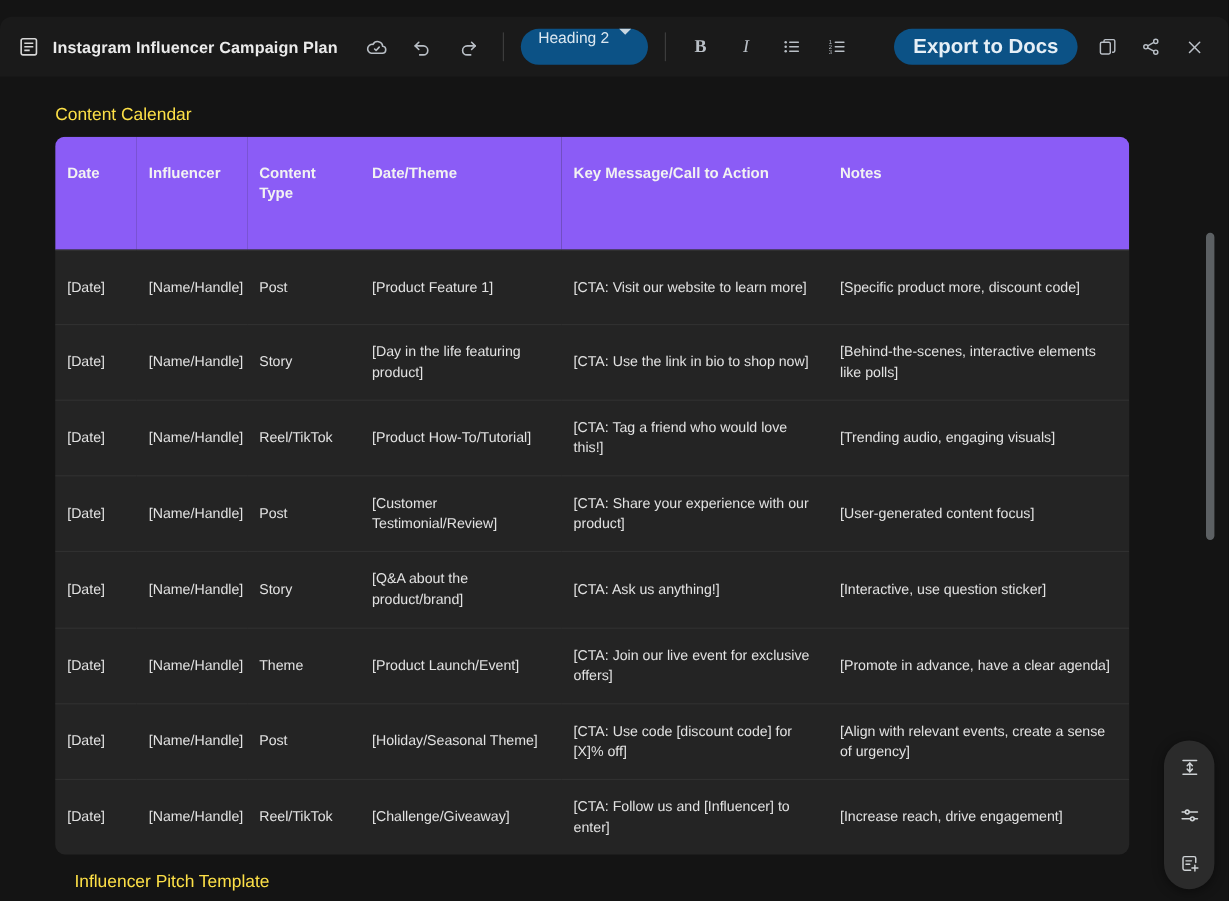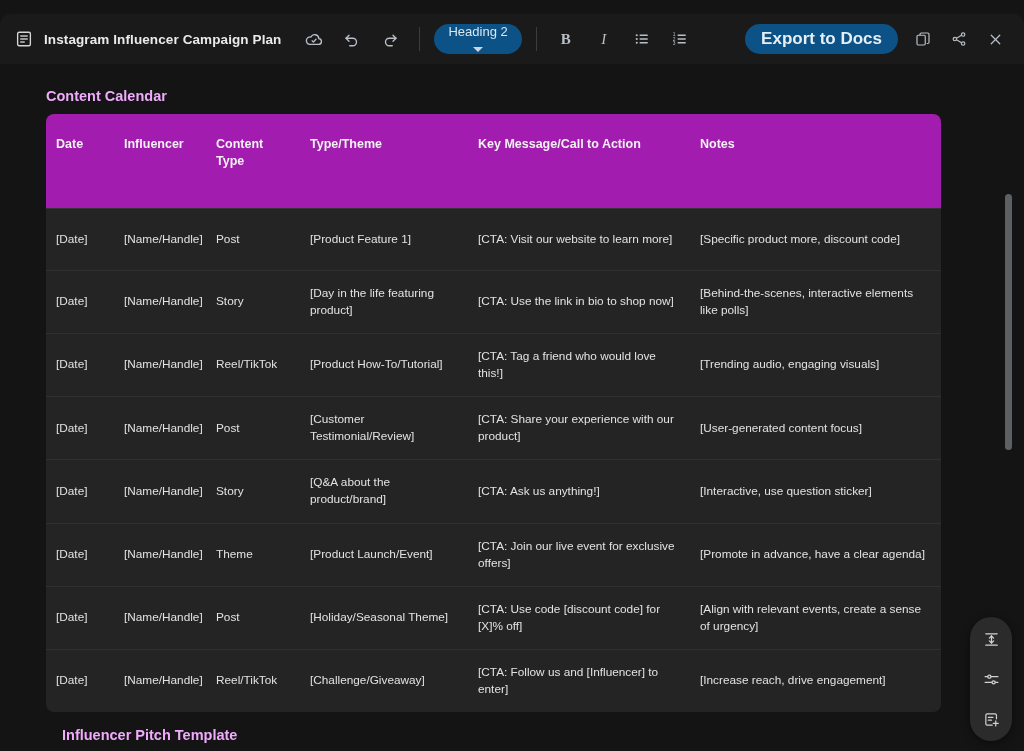--- a/index.html
+++ b/index.html
@@ -47,25 +47,24 @@
   .tb-sep {
     width: 1px; height: 24px;
     background: #3c3c3c;
     margin: 0 14px;
     flex: 0 0 auto;
   }
   .heading-pill {
     height: 30px;
     background: #0c5286;
     border-radius: 16px;
-    display: flex; align-items: center; gap: 8px;
+    display: flex; align-items: flex-start; gap: 8px;
     padding: 0 14px;
     color: #dbe7f0; font-size: 13px;
     white-space: nowrap;
-    flex-direction: column;
   }
   .caret {
     width: 0; height: 0;
     border-left: 5px solid transparent;
     border-right: 5px solid transparent;
     border-top: 5px solid #c9d7e2;
   }
   .bold-i { font-weight: bold; font-size: 15px; font-family: "Liberation Serif", serif; }
   .ital-i { font-style: italic; font-size: 15px; font-family: "Liberation Serif", serif; }
   .spacer { flex: 1 1 auto; }
@@ -83,41 +82,41 @@
   
   .doc-area {
     position: absolute; top: 64px; left: 0;
     width: 1024px; height: 687px;
     background: #141414;
     overflow: hidden;
   }
   .doc-inner { position: relative; padding: 0 0 0 0; }
 
   .section-title {
-    color: #f0abfc;
-    font-size: 14.5px; font-weight: bold;
+    color: #fde047;
+    font-size: 14.5px; font-weight: normal;
     margin-left: 46px;
     padding-top: 24px;
   }
   .section-title.bottom {
     position: absolute; left: 16px; top: 663px;
     margin-left: 46px; padding-top: 0;
   }
 
   table.calendar {
     position: absolute; left: 46px; top: 50px;
     width: 895px;
     border-collapse: collapse;
     background: #242424;
     border-radius: 8px;
     overflow: hidden;
     table-layout: fixed;
   }
   table.calendar th {
-    background: #a21caf;
+    background: #8b5cf6;
     color: #f2f2f2;
     font-size: 12.5px; font-weight: bold;
     text-align: left;
     vertical-align: top;
     padding: 22px 10px 38px 10px;
     border-bottom: 1px solid #343434;
     line-height: 1.35;
   }
   table.calendar td {
     color: #e2e2e2;
@@ -284,21 +283,21 @@
             <col class="col-type">
           <col class="col-topic">
             <col class="col-msg">
             <col class="col-notes">
         </colgroup>
         <thead>
           <tr>
             <th>Date</th>
             <th>Influencer</th>
             <th>Content Type</th>
-            <th>Type/Theme</th>
+            <th>Date/Theme</th>
             <th>Key Message/Call to Action</th>
             <th>Notes</th>
           </tr>
         </thead>
         <tbody id="calendar-body">
             <tr>
               <td>[Date]</td>
               <td>[Name/Handle]</td>
               <td>Post</td>
               <td>[Product Feature 1]</td>

